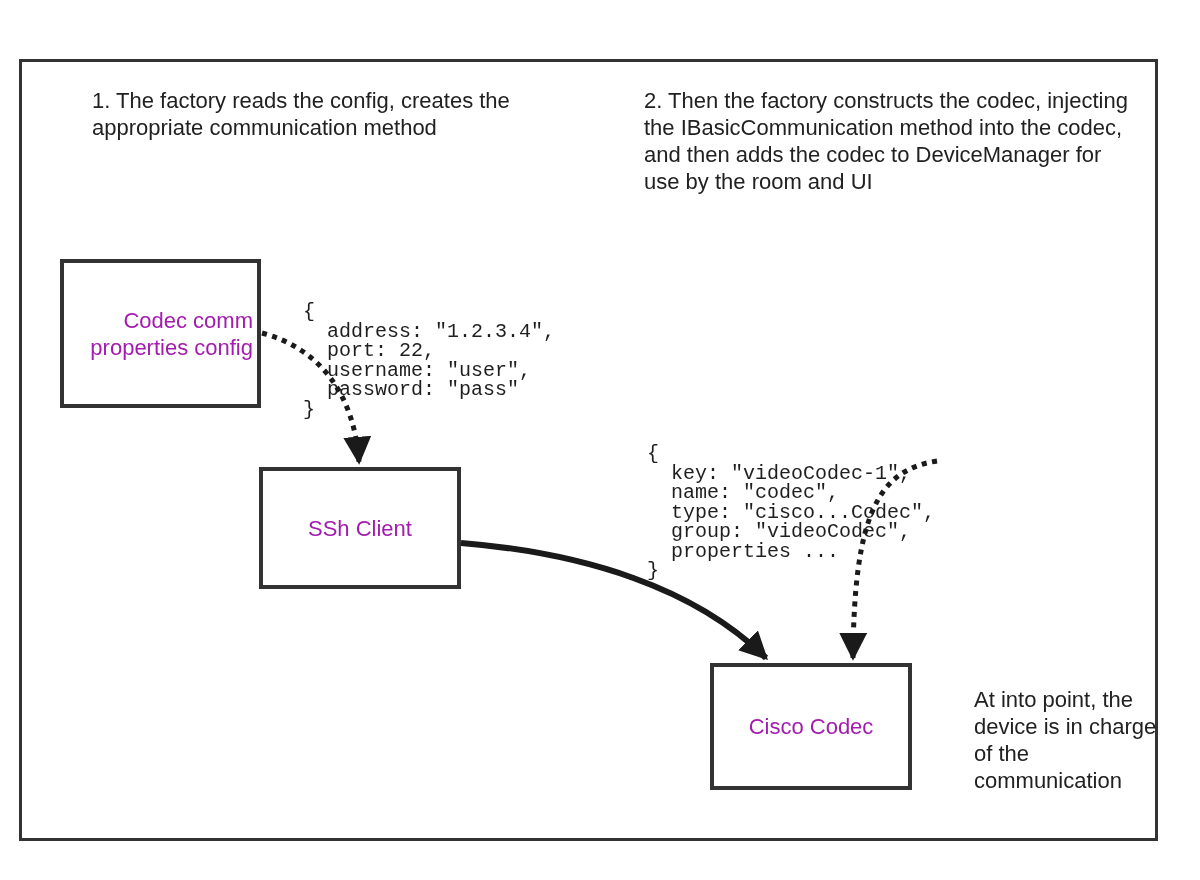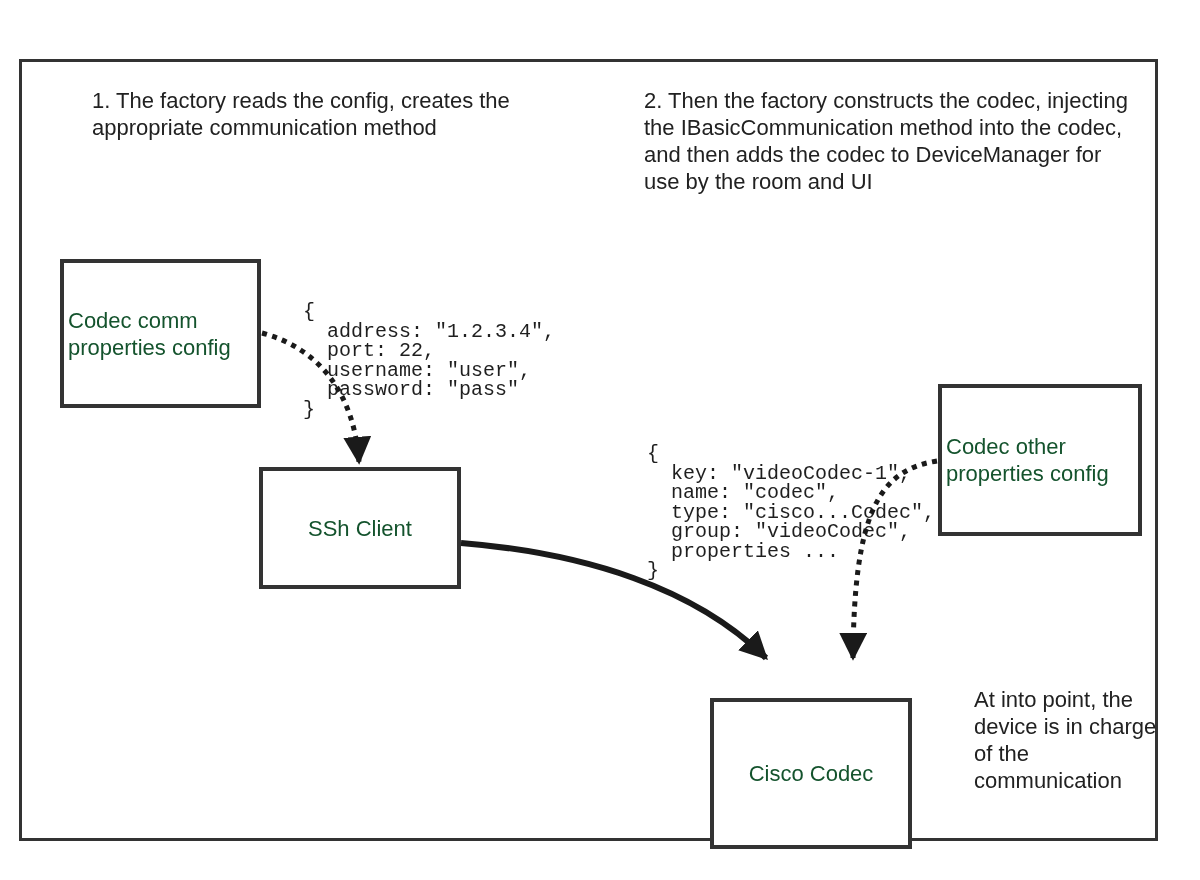--- a/index.html
+++ b/index.html
@@ -32,31 +32,31 @@
   .note-step2 { left: 612px; top: 87px;  width: 490px; }
   .note-final { left: 942px; top: 686px; width: 190px; }
   .node {
     position: absolute;
     border: 4px solid #333333;
     background: #ffffff;
     box-sizing: border-box;
     display: flex;
     align-items: center;
     justify-content: center;
-    text-align: left;
+    text-align: right;
     font-size: 22px;
     line-height: 27px;
-    color: #14532d;
+    color: #a21caf;
     z-index: 2;
     padding: 4px;
   }
   .node-comm-config  { left: 60px;  top: 259px; width: 201px; height: 149px; }
   .node-ssh-client   { left: 259px; top: 467px; width: 202px; height: 122px; }
   .node-other-config { left: 938px; top: 384px; width: 204px; height: 152px; }
-  .node-cisco-codec  { left: 710px; top: 698px; width: 202px; height: 151px; }
+  .node-cisco-codec  { left: 710px; top: 663px; width: 202px; height: 127px; }
   .code {
     position: absolute;
     margin: 0;
     font-family: "Liberation Mono", "DejaVu Sans Mono", monospace;
     font-size: 20px;
     line-height: 19.5px;
     color: #1f1f1f;
     white-space: pre;
     z-index: 1;
   }
@@ -120,23 +120,20 @@
   </div>
 
   <pre class="code code-codec">{
   key: "videoCodec-1",
   name: "codec",
   type: "cisco...Codec",
   group: "videoCodec",
   properties ...
 }</pre>
 
-  <div class="node node-other-config">
-    <span>Codec other properties config</span>
-  </div>
 
   <div class="node node-cisco-codec">
     <span>Cisco Codec</span>
   </div>
 
   <div class="note note-final">At into point, the device is in charge of the communication</div>
 
 </div>
 
 </body></html>

